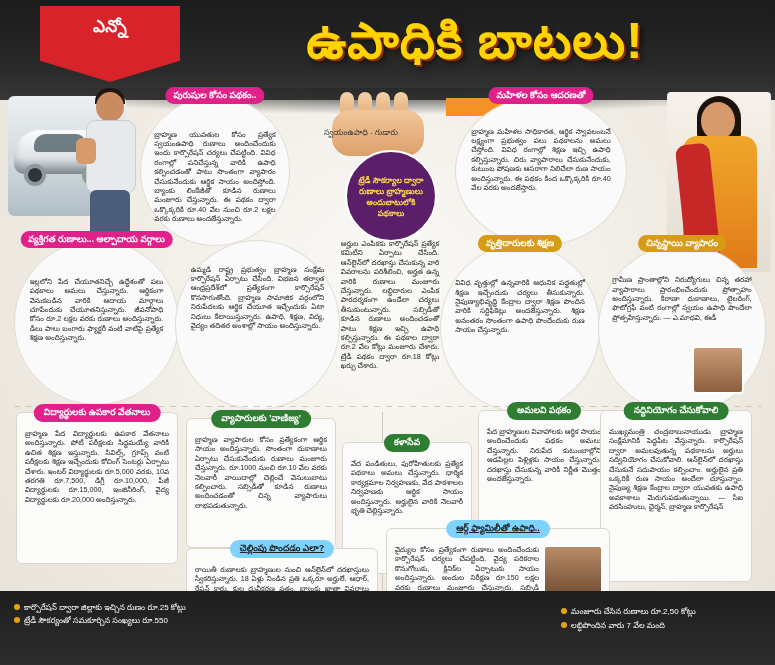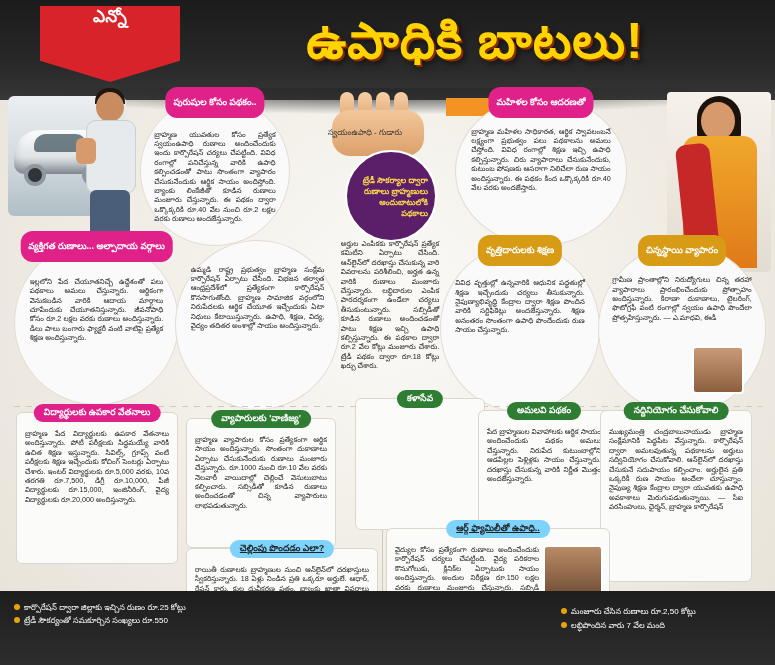--- a/index.html
+++ b/index.html
@@ -24,21 +24,21 @@
     background:radial-gradient(ellipse at 50% 0%, #2a2a2a 0%, rgba(42,42,42,0) 72%);
   }
   
   .ribbon{
     position:absolute;left:40px;top:6px;width:140px;height:76px;
     background:#d9232a;
     clip-path:polygon(0 0,100% 0,100% 72%,50% 100%,0 72%);
     color:#fff;text-align:center;
     box-shadow:0 2px 4px rgba(0,0,0,.4);
   }
-  .ribbon .l1{font-size:17px;font-weight:bold;line-height:22px;}
+  .ribbon .l1{font-size:17px;font-weight:bold;padding-top:10px;line-height:22px;}
   .ribbon .l2{font-size:17px;font-weight:bold;line-height:22px;}
   .headline{
     position:absolute;left:185px;top:10px;width:580px;
     text-align:center;
     font-size:50px;font-weight:bold;letter-spacing:1px;
     color:#ffd400;
     text-shadow:2px 2px 0 #8a2b00, 4px 4px 6px rgba(0,0,0,.55);
     line-height:62px;
     white-space:nowrap;
   }
@@ -112,43 +112,43 @@
   }
   .hands .f1{left:30px}.hands .f2{left:48px}.hands .f3{left:66px}.hands .f4{left:84px}
   .arrow-bar{
     position:absolute;left:446px;top:98px;width:58px;height:18px;background:#f39324;
   }
   .arrow-bar:after{
     content:"";position:absolute;right:-14px;top:-6px;border-left:14px solid #f39324;
     border-top:15px solid transparent;border-bottom:15px solid transparent;
   }
   .hands-label{
-    position:absolute;left:328px;top:128px;width:80px;text-align:left;
+    position:absolute;left:318px;top:128px;width:80px;text-align:right;
     font-size:8px;color:#333;
   }
   
   .bub{position:absolute;border-radius:50%;box-sizing:border-box;}
   .bub .cap{
     position:absolute;left:50%;transform:translateX(-50%);
     color:#fff;font-size:9px;font-weight:bold;text-align:center;
-    border-radius:12px;padding:10px 8px;white-space:nowrap;line-height:11px;
+    border-radius:12px;padding:3px 8px;white-space:nowrap;line-height:11px;
   }
   .bub .txt{
     position:absolute;left:9%;right:9%;
     font-size:7.2px;line-height:9.4px;color:#1e1e1e;text-align:justify;
   }
   .pinkcap{background:#e0218a;}
   .goldcap{background:#d89b16;}
 
   .b1{left:140px;top:96px;width:150px;height:150px;background:#fafafa;border:1px solid #e3dcd2;}
   .b2{left:455px;top:96px;width:172px;height:150px;background:#fafafa;border:1px solid #e3dcd2;}
   .b3{left:345px;top:150px;width:92px;height:92px;background:#5b1f6a;border:2px solid #fff;}
   .b3 .ctr{
     position:absolute;left:8%;right:8%;top:26%;
-    color:#ffd84d;font-size:8px;font-weight:bold;text-align:right;line-height:11px;
+    color:#ffd84d;font-size:8px;font-weight:bold;text-align:center;line-height:11px;
   }
   .b4{left:14px;top:240px;width:165px;height:165px;background:#fafafa;border:1px solid #e3dcd2;}
   .b5{left:175px;top:240px;width:165px;height:170px;background:#fafafa;border:1px solid #e3dcd2;}
   .b6{left:330px;top:232px;width:120px;height:175px;background:transparent;border:0;}
   .b7{left:440px;top:244px;width:160px;height:168px;background:#fafafa;border:1px solid #e3dcd2;}
   .b8{left:598px;top:244px;width:168px;height:170px;background:#fafafa;border:1px solid #e3dcd2;}
   .b8 .face{
     position:absolute;left:56%;top:60%;width:48px;height:44px;border-radius:4px;
     background:linear-gradient(180deg,#c99a76,#8c5f3f);border:2px solid #fff;
   }
@@ -160,21 +160,21 @@
   .card .hdr{
     position:absolute;left:50%;transform:translateX(-50%);top:-9px;
     color:#fff;font-size:9px;font-weight:bold;padding:3px 10px;border-radius:11px;white-space:nowrap;
   }
   .card .body{
     position:absolute;left:8px;right:8px;top:16px;bottom:6px;
     font-size:7.2px;line-height:9.4px;color:#1d1d1d;text-align:justify;overflow:hidden;
   }
   .c1{left:16px;top:412px;width:160px;height:150px;}
   .c2{left:186px;top:418px;width:148px;height:128px;}
-  .c3{left:342px;top:398px;width:128px;height:130px;margin-left:13px;}
+  .c3{left:342px;top:442px;width:128px;height:130px;}
   .c4{left:478px;top:410px;width:130px;height:120px;}
   .c5{left:600px;top:410px;width:150px;height:170px;}
   .c6{left:186px;top:548px;width:190px;height:108px;}
   .c7{left:386px;top:528px;width:222px;height:128px;}
   .c7 .pic{
     position:absolute;right:6px;top:16px;width:56px;height:52px;border-radius:4px;
     background:linear-gradient(180deg,#b98b66,#6d4a32);border:2px solid #fff;
   }
   .yellowcap{background:#7dd3fc;color:#222 !important;text-decoration:underline;}
   
@@ -288,20 +288,21 @@
     <div class="body">బ్రాహ్మణ పేద విద్యార్థులకు ఉపకార వేతనాలు అందిస్తున్నారు. పోటీ పరీక్షలకు సిద్ధమయ్యే వారికి ఉచిత శిక్షణ ఇస్తున్నారు. సివిల్స్, గ్రూప్స్ వంటి పరీక్షలకు శిక్షణ ఇచ్చేందుకు కోచింగ్ సెంటర్లు ఏర్పాటు చేశారు. ఇంటర్ విద్యార్థులకు రూ.5,000 వరకు, 10వ తరగతి రూ.7,500, డిగ్రీ రూ.10,000, పీజీ విద్యార్థులకు రూ.15,000, ఇంజినీరింగ్, వైద్య విద్యార్థులకు రూ.20,000 అందిస్తున్నారు.</div>
   </div>
 
   <div class="card c2">
     <div class="hdr" style="background:#2e7d32">వ్యాపారులకు 'వాణిజ్య'</div>
     <div class="body">బ్రాహ్మణ వ్యాపారుల కోసం ప్రత్యేకంగా ఆర్థిక సాయం అందిస్తున్నారు. సొంతంగా దుకాణాలు ఏర్పాటు చేసుకునేందుకు రుణాలు మంజూరు చేస్తున్నారు. రూ.1000 నుంచి రూ.10 వేల వరకు నెలవారీ వాయిదాల్లో చెల్లించే వెసులుబాటు కల్పించారు. సబ్సిడీతో కూడిన రుణాలు అందించడంతో చిన్న వ్యాపారులు లాభపడుతున్నారు.</div>
   </div>
 
   <div class="card c3">
     <div class="hdr" style="background:#2e7d32">కళాసేవ</div>
+    <div class="body">వేద పండితులు, పురోహితులకు ప్రత్యేక పథకాలు అమలు చేస్తున్నారు. ధార్మిక కార్యక్రమాల నిర్వహణకు, వేద పాఠశాలల నిర్వహణకు ఆర్థిక సాయం అందిస్తున్నారు. అర్హులైన వారికి నెలవారీ భృతి చెల్లిస్తున్నారు.</div>
   </div>
 
   <div class="card c4">
     <div class="hdr" style="background:#2e7d32">అమలవి పథకం</div>
     <div class="body">పేద బ్రాహ్మణుల వివాహాలకు ఆర్థిక సాయం అందించేందుకు పథకం అమలు చేస్తున్నారు. నిరుపేద కుటుంబాల్లోని ఆడపిల్లల పెళ్లిళ్లకు సాయం చేస్తున్నారు. దరఖాస్తు చేసుకున్న వారికి నిర్ణీత మొత్తం అందజేస్తున్నారు.</div>
   </div>
 
   <div class="card c5">
     <div class="hdr" style="background:#2e7d32">నద్దినియోగం చేసుకోవాలి</div>
     <div class="body">ముఖ్యమంత్రి చంద్రబాబునాయుడు బ్రాహ్మణ సంక్షేమానికి పెద్దపీట వేస్తున్నారు. కార్పొరేషన్ ద్వారా అమలవుతున్న పథకాలను అర్హులు సద్వినియోగం చేసుకోవాలి. ఆన్‌లైన్‌లో దరఖాస్తు చేసుకునే సదుపాయం కల్పించాం. అర్హులైన ప్రతి ఒక్కరికీ రుణ సాయం అందేలా చూస్తున్నాం. నైపుణ్య శిక్షణ కేంద్రాల ద్వారా యువతకు ఉపాధి అవకాశాలు మెరుగుపడుతున్నాయి. — సీఐ వరసింహులు, ఛైర్మన్, బ్రాహ్మణ కార్పొరేషన్</div>

